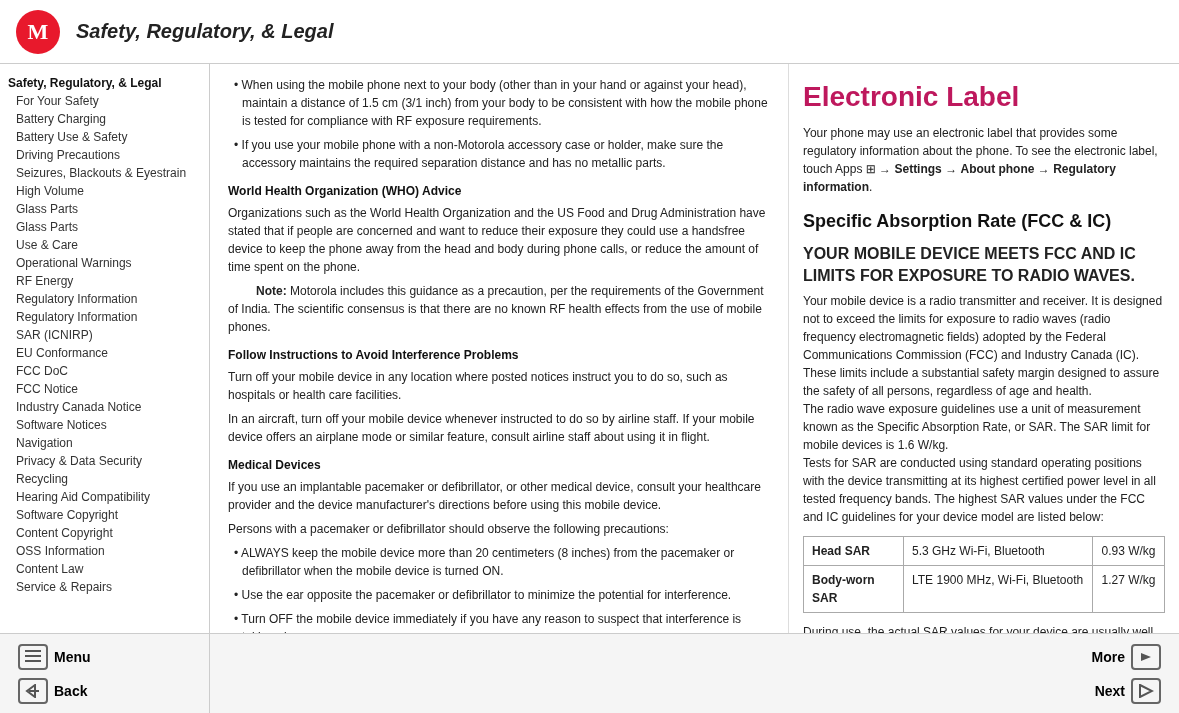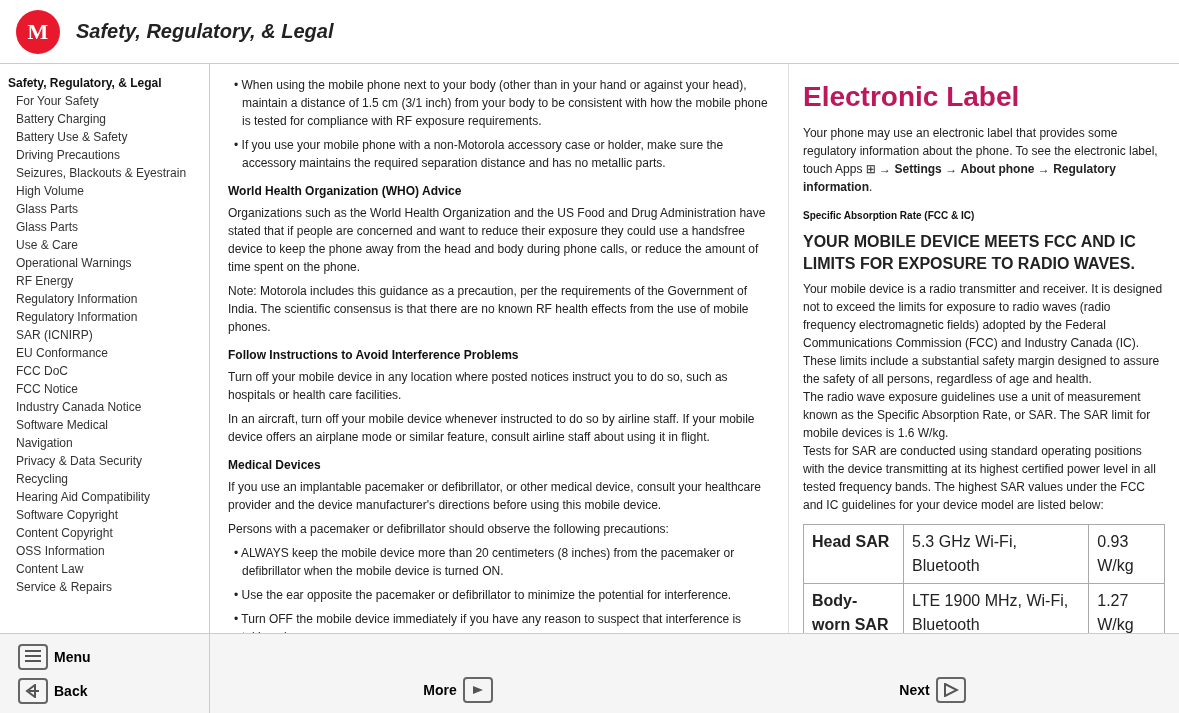--- a/index.html
+++ b/index.html
@@ -74,21 +74,21 @@
       min-width: 210px;
       border-right: 1px solid #ccc;
       display: flex;
       flex-direction: column;
       justify-content: space-around;
       padding: 6px 10px;
     }
     .bottom-nav-right {
       flex: 1;
       display: flex;
-      flex-direction: row;
+      flex-direction: column;
       justify-content: space-around;
       padding: 6px 10px;
       align-items: flex-end;
     }
     .nav-btn {
       display: flex;
       align-items: center;
       gap: 6px;
       font-size: 14px;
       font-weight: bold;
@@ -127,56 +127,56 @@
     .content h2 {
       font-size: 12px;
       font-weight: bold;
       margin: 10px 0 4px 0;
       color: #111;
     }
     .content p {
       margin-bottom: 6px;
     }
     .bold { font-weight: bold; margin-top: 32px; }
-    .note-label { font-weight: normal; font-style: normal; }
+    .note-label { font-weight: bold; font-style: normal; margin-left: 28px; }
 
     
     .right-panel {
       width: 390px;
       min-width: 390px;
       padding: 12px 14px;
       overflow-y: auto;
       font-size: 12px;
       line-height: 1.5;
       color: #222;
     }
     .right-panel h1 {
       font-size: 28px;
       font-weight: bold;
       margin-bottom: 6px;
       color: #be185d;
     }
     .right-panel h2 {
-      font-size: 10px;
+      font-size: 18px;
       font-weight: bold;
       margin: 12px 0 4px 0;
       color: #111;
     }
     .right-panel .large-heading {
       font-size: 16px;
       font-weight: bold;
       text-transform: uppercase;
       margin: 8px 0 4px 0;
       line-height: 1.4;
     }
     .sar-table {
       width: 100%;
       border-collapse: collapse;
       margin: 10px 0;
-      font-size: 16px;
+      font-size: 12px;
     }
     .sar-table td {
       border: 1px solid #aaa;
       padding: 5px 8px;
       vertical-align: top;
     }
     .sar-table td:first-child {
       font-weight: bold;
       width: 100px;
     }
@@ -206,21 +206,21 @@
       <span class="sidebar-item level2">Use &amp; Care</span>
       <span class="sidebar-item level2">Operational Warnings</span>
       <span class="sidebar-item level2">RF Energy</span>
       <span class="sidebar-item level2">Regulatory Information</span>
       <span class="sidebar-item level2">Regulatory Information</span>
       <span class="sidebar-item level2">SAR (ICNIRP)</span>
       <span class="sidebar-item level2">EU Conformance</span>
       <span class="sidebar-item level2">FCC DoC</span>
       <span class="sidebar-item level2">FCC Notice</span>
       <span class="sidebar-item level2">Industry Canada Notice</span>
-      <span class="sidebar-item level2">Software Medical</span>
+      <span class="sidebar-item level2">Software Notices</span>
       <span class="sidebar-item level2">Navigation</span>
       <span class="sidebar-item level2">Privacy &amp; Data Security</span>
       <span class="sidebar-item level2">Recycling</span>
       <span class="sidebar-item level2">Hearing Aid Compatibility</span>
       <span class="sidebar-item level2">Software Copyright</span>
       <span class="sidebar-item level2">Content Copyright</span>
       <span class="sidebar-item level2">OSS Information</span>
       <span class="sidebar-item level2">Content Law</span>
       <span class="sidebar-item level2">Service &amp; Repairs</span>
     </div>

